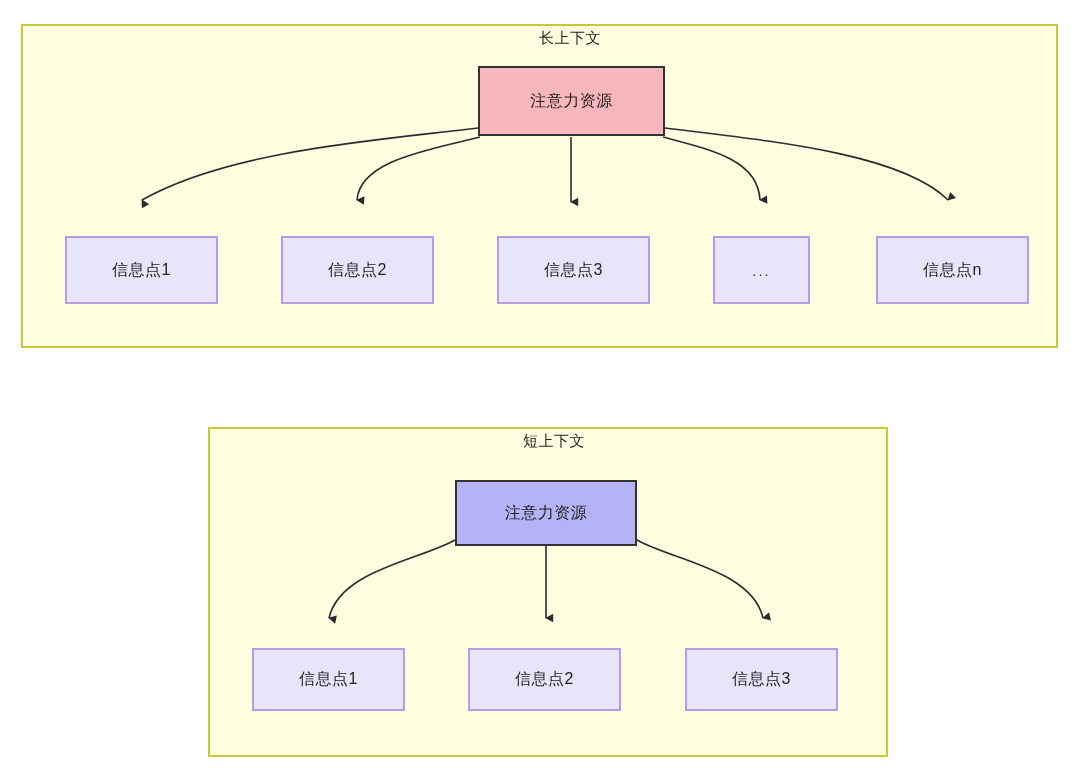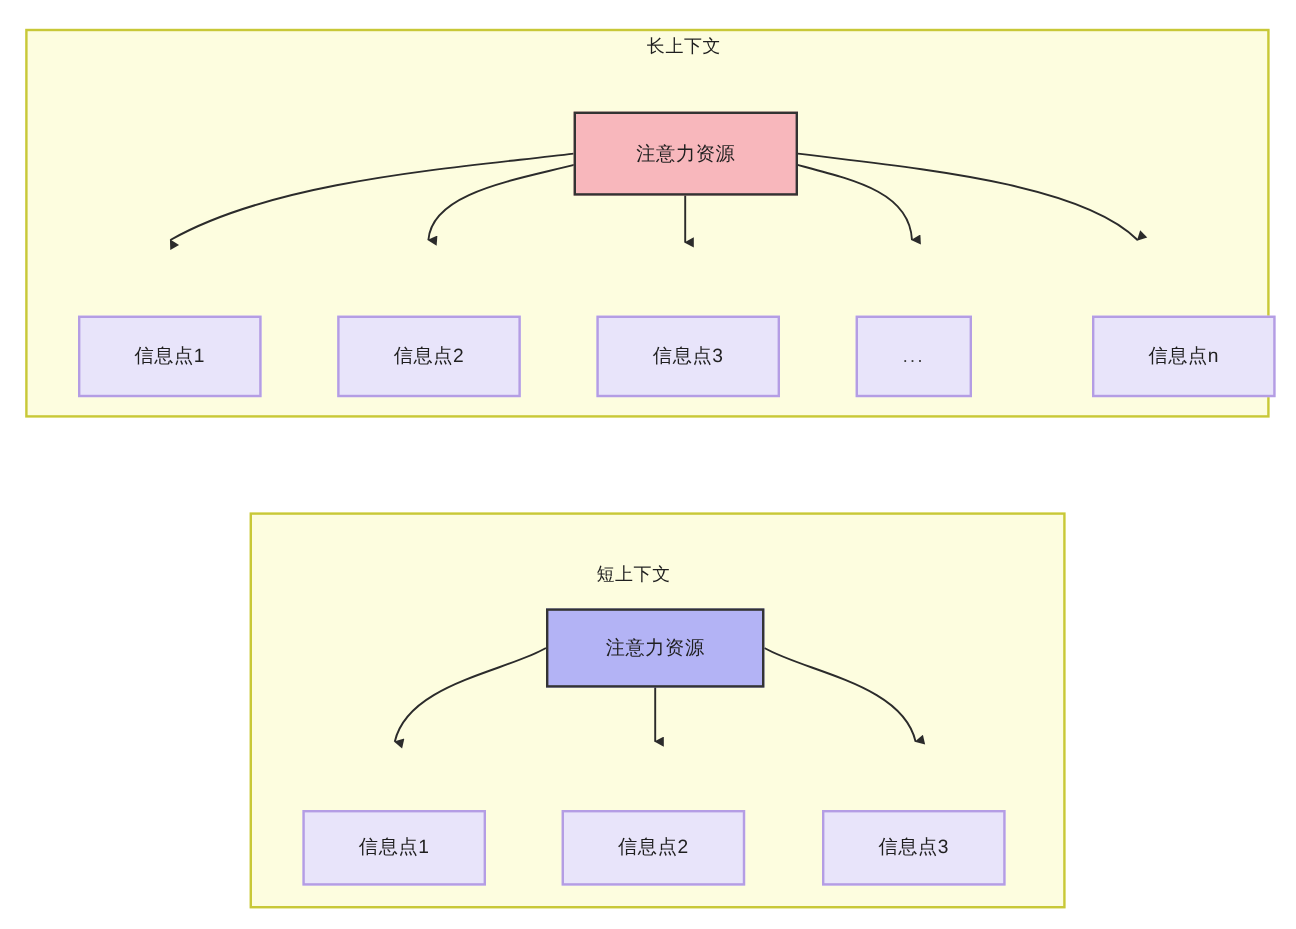--- a/index.html
+++ b/index.html
@@ -34,21 +34,20 @@
   }
   .node {
     position: absolute;
     box-sizing: border-box;
     display: flex;
     align-items: center;
     justify-content: center;
     font-size: 16px;
     color: #1f1f1f;
     letter-spacing: 0.5px;
-    margin-top: 27px;
   }
   .node.small-text {
     font-size: 15px;
     color: #3a3a3a;
     letter-spacing: 2px;
   }
   svg.edges {
     position: absolute;
     left: 0; top: 0;
     width: 1080px;
@@ -89,27 +88,27 @@
 
   <div class="node" style="left:281px; top:236px; width:153px; height:68px;
               background:#e8e4fa; border:2px solid #b49de4;">信息点2</div>
 
   <div class="node" style="left:497px; top:236px; width:153px; height:68px;
               background:#e8e4fa; border:2px solid #b49de4;">信息点3</div>
 
   <div class="node small-text" style="left:713px; top:236px; width:97px; height:68px;
               background:#e8e4fa; border:2px solid #b49de4;">...</div>
 
-  <div class="node" style="left:910px; top:236px; width:153px; height:68px;
+  <div class="node" style="left:876px; top:236px; width:153px; height:68px;
               background:#e8e4fa; border:2px solid #b49de4;">信息点n</div>
 
   <div class="panel" style="left:208px; top:427px; width:680px; height:330px;
               background:#fdfddf; border:2px solid #c8c838;"></div>
 
-  <div class="panel-title" style="left:428px; top:432px; width:200px;margin-top:37px;">短上下文</div>
+  <div class="panel-title" style="left:454px; top:432px; width:200px;">短上下文</div>
 
   <svg class="edges" viewBox="0 0 1080 774" xmlns="http://www.w3.org/2000/svg">
     <path d="M455,540 C420,560 340,570 329,618" fill="none" stroke="#2b2b2b" stroke-width="1.6" marker-end="url(#ah)"></path>
     <path d="M546,546 L546,618" fill="none" stroke="#2b2b2b" stroke-width="1.6" marker-end="url(#ah)"></path>
     <path d="M637,540 C672,560 752,570 763,618" fill="none" stroke="#2b2b2b" stroke-width="1.6" marker-end="url(#ah)"></path>
   </svg>
 
   <div class="node" style="left:455px; top:480px; width:182px; height:66px;
               background:#b3b3f5; border:2px solid #333333;">注意力资源</div>
 

